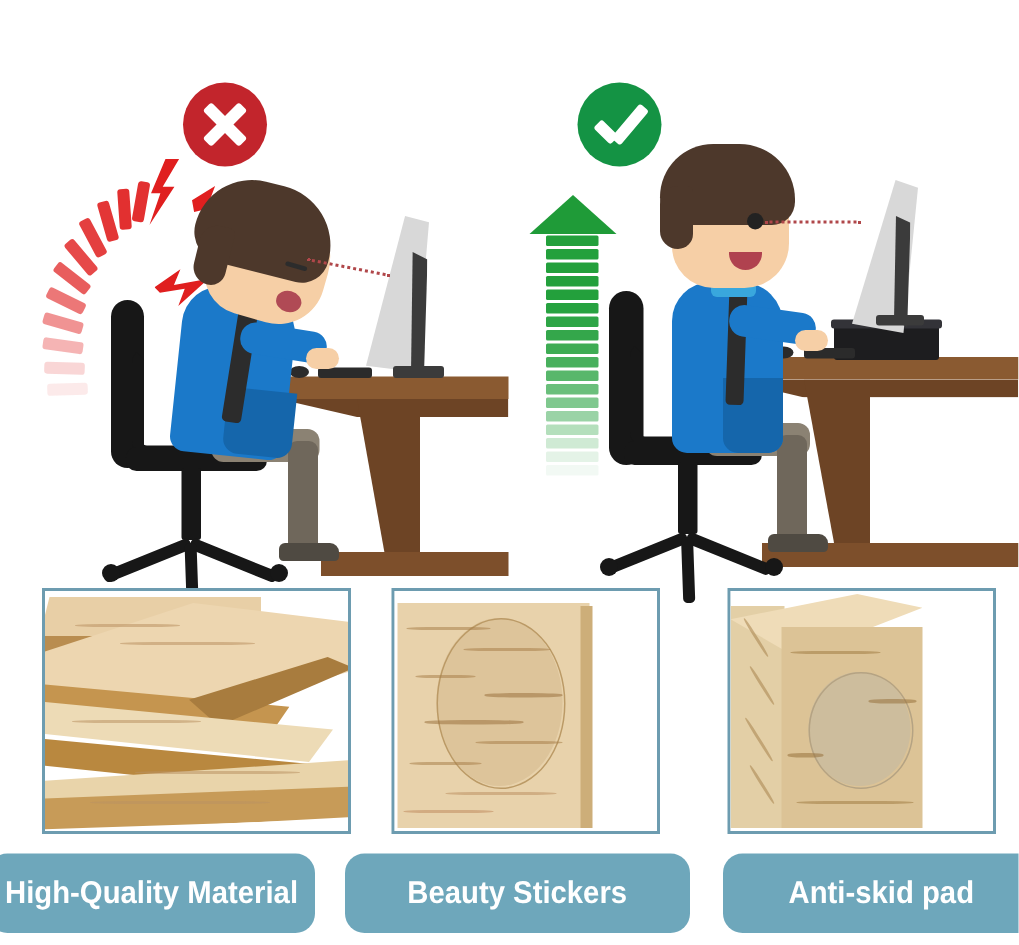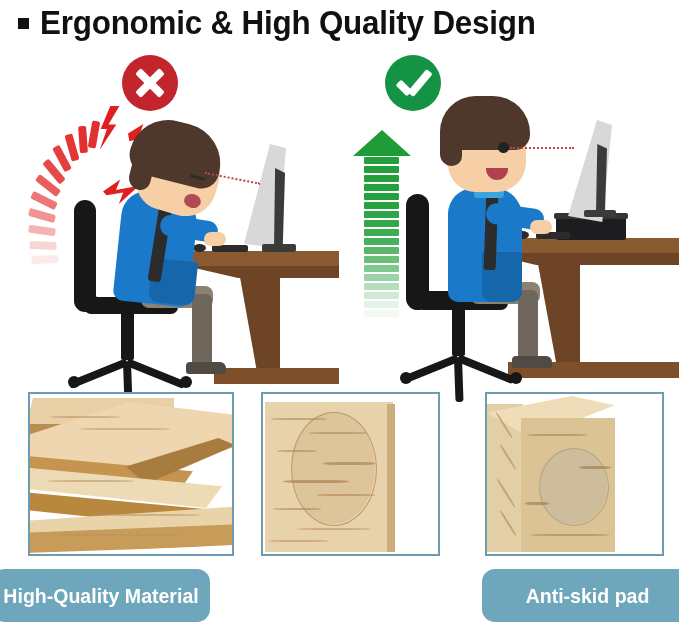--- a/index.html
+++ b/index.html
@@ -88,24 +88,20 @@
   .pill.l2{left:230px;width:230px;}
   .pill.l3{left:482px;width:212px;}
   .pill span{font-family:"Liberation Sans Narrow","Liberation Sans",sans-serif;
     font-weight:700;font-size:21px;color:#fff;white-space:nowrap;transform:scaleX(0.93);}
 </style>
 </head>
 <body>
 
 <div class="page">
 
-  <div class="title-row">
-    <div class="bullet"></div>
-    <div class="title-text">Ergonomic &amp; High Quality Design</div>
-  </div>
 
   <div class="scene left">
 
     <div class="badge x">
       <div class="bar b1"></div>
         <div class="bar b2"></div>
     </div>
 
     <div>
       <div class="arc-seg" style="left:90px;top:75px;width:8px;height:27px;transform:rotate(10deg);opacity:1;"></div>
@@ -322,17 +318,20 @@
     <div class="grain" style="left:6px;top:128px;width:30px;height:2px;background:#a8834c;transform:rotate(58deg);"></div>
     <div class="grain" style="left:40px;top:40px;width:60px;height:2px;background:#a17b44;"></div>
     <div class="grain" style="left:92px;top:72px;width:32px;height:3px;background:#97713c;"></div>
     <div class="grain" style="left:38px;top:108px;width:24px;height:3px;background:#97713c;"></div>
     <div class="grain" style="left:44px;top:140px;width:78px;height:2px;background:#a17b44;"></div>
   </div>
 
   <div class="pill l1">
     <span>High-Quality Material</span>
   </div>
+  <div class="pill l2">
+    <span>Beauty Stickers</span>
+  </div>
   <div class="pill l3">
     <span>Anti-skid pad</span>
   </div>
 
 </div>
 
 </body></html>

